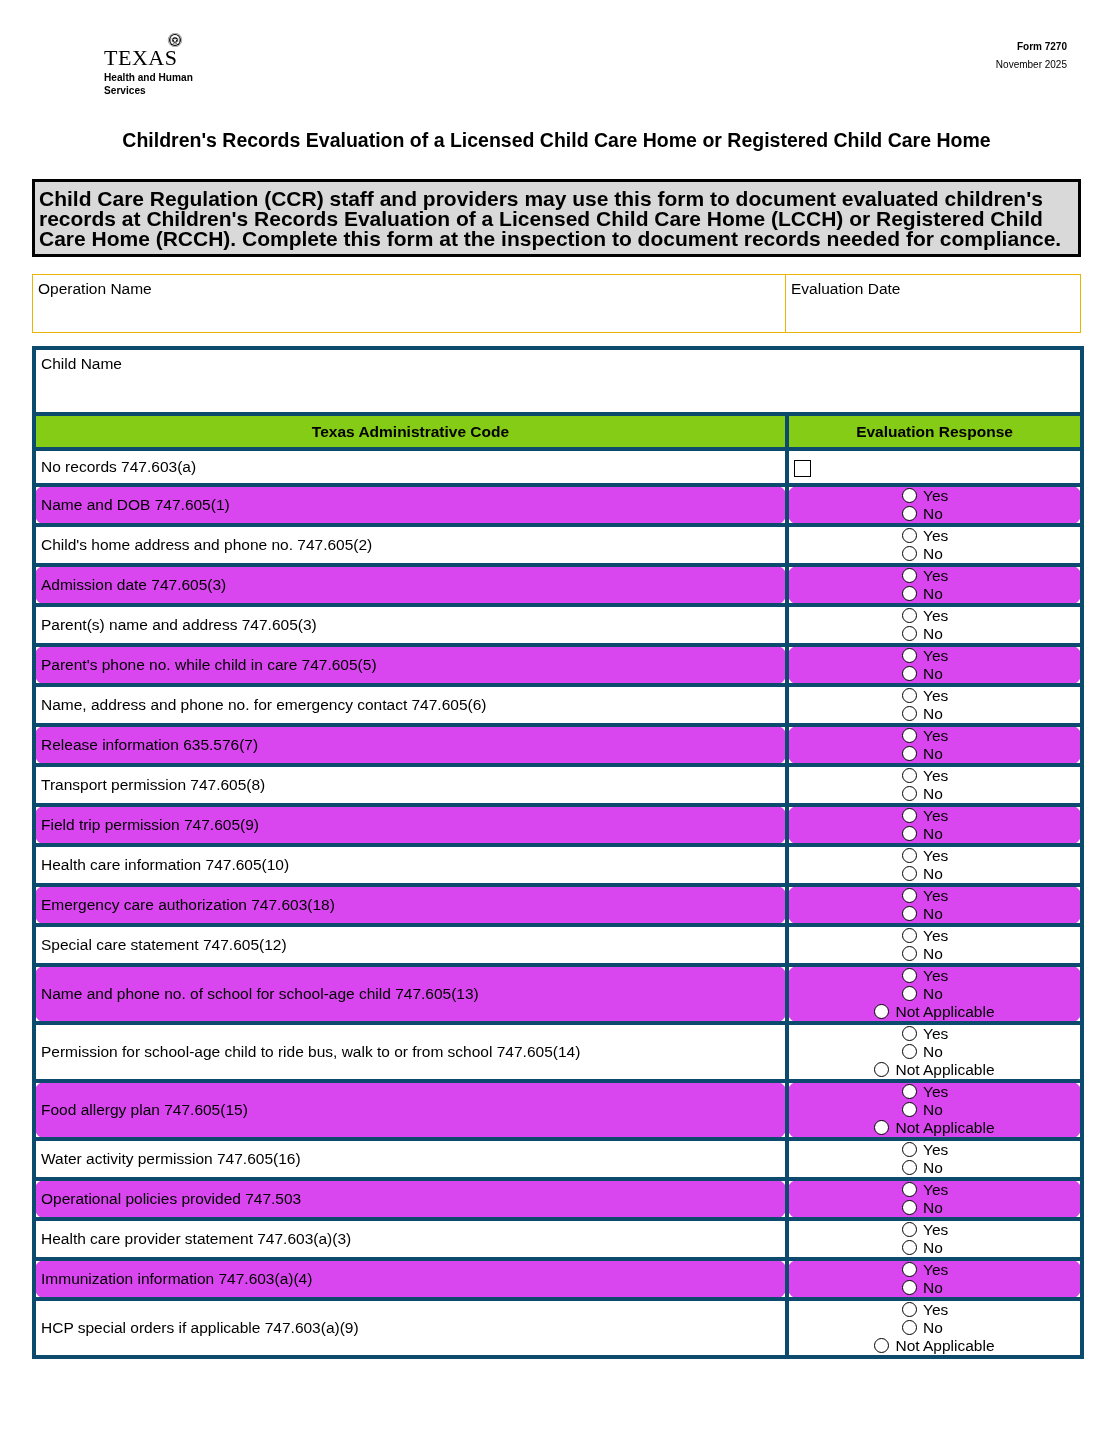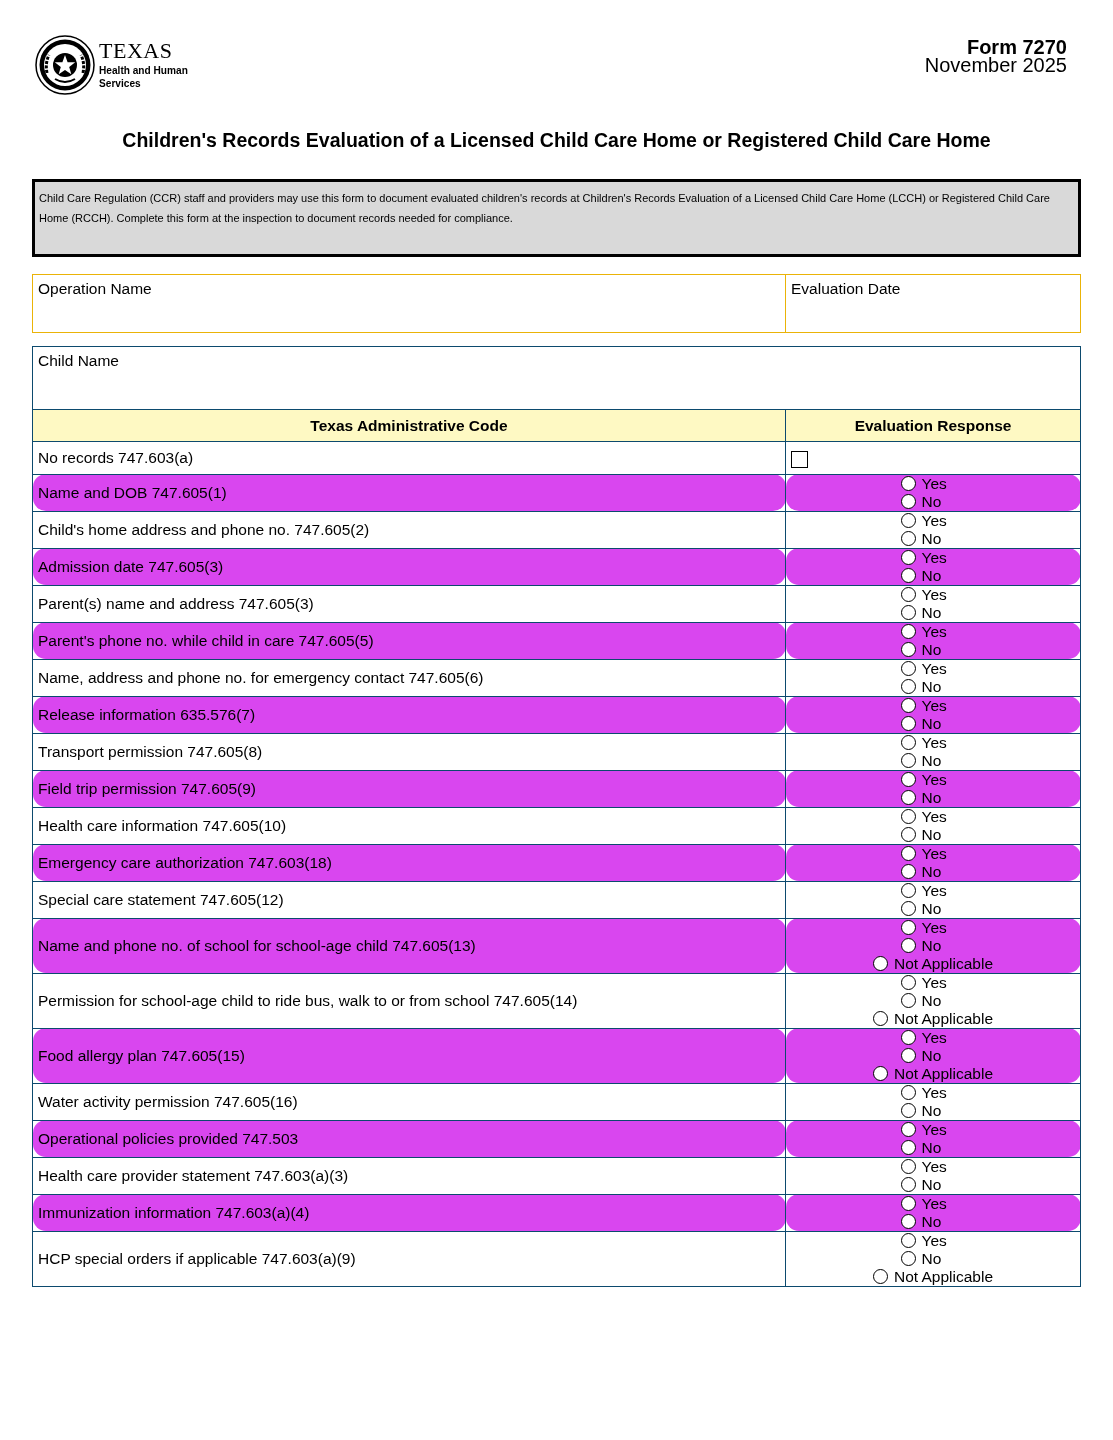--- a/index.html
+++ b/index.html
@@ -1,38 +1,38 @@
 <!DOCTYPE html>
 <html><head>
 <meta charset="utf-8">
 <style>
   html, body { margin: 0; padding: 0; background: #ffffff; }
   body { width: 1113px; height: 1440px; position: relative; font-family: "Liberation Sans", sans-serif; color: #000; overflow: hidden; }
 
-  .logo { position: absolute; left: 35px; top: 33px; width: 170px; height: 64px; display: flex; align-items: center; }
+  .logo { position: absolute; left: 35px; top: 33px; width: 170px; height: 64px; display: flex; align-items: flex-end; flex-direction: column; }
   .seal { width: 60px; height: 60px; }
   .logo-text { margin-left: 4px; line-height: 1; }
   .logo-texas { font-family: "Liberation Serif", serif; font-size: 22px; letter-spacing: 0.5px; display: block; margin-bottom: 2px; }
   .logo-sub { font-family: "Liberation Sans", sans-serif; font-size: 11.5px; font-weight: bold; display: block; line-height: 13px; transform: scaleX(0.88); transform-origin: left; }
 
-  .form-id { position: absolute; right: 46px; top: 38px; text-align: right; font-size: 20px; line-height: 18px; }
+  .form-id { position: absolute; right: 46px; top: 38px; text-align: right; font-size: 10px; line-height: 18px; }
   .form-id .num { font-weight: bold; }
 
   .title { position: absolute; left: 0; right: 0; top: 129px; text-align: center; font-size: 19.5px; font-weight: bold; }
 
   .intro { position: absolute; left: 32px; top: 179px; width: 1043px; height: 72px; border: 3px solid #000; background: #d9d9d9; box-sizing: content-box; }
-  .intro p { margin: 0; padding: 7px 0 0 4px; font-size: 11px; font-weight: normal; line-height: 19.8px; }
+  .intro p { margin: 0; padding: 7px 0 0 4px; font-size: 21px; font-weight: bold; line-height: 19.8px; }
 
   .top-table { position: absolute; left: 32px; top: 274px; width: 1048px; height: 59px; border-collapse: collapse; table-layout: fixed; }
   .top-table td { border: 1px solid #eab308; vertical-align: top; padding: 5px 5px; font-size: 15.5px; height: 47px; }
 
   .main-table { position: absolute; left: 32px; top: 346px; width: 1048px; border-collapse: collapse; table-layout: fixed; }
-  .main-table td, .main-table th { border: 1px solid #0c4a6e; font-size: 15.5px; padding: 0 5px; }
+  .main-table td, .main-table th { border: 4px solid #0c4a6e; font-size: 15.5px; padding: 0 5px; }
   .main-table .child-cell { height: 57px; vertical-align: top; padding-top: 5px; font-weight: normal; text-align: left; }
-  .main-table th.hdr { background: #fef9c3; height: 31px; font-weight: bold; text-align: center; margin-top: 34px; }
+  .main-table th.hdr { background: #84cc16; height: 31px; font-weight: bold; text-align: center; margin-top: 34px; }
   .main-table tr.item td { height: 31.7px; vertical-align: middle; border-radius: 13px; }
   .main-table tr.item.alt td { background: #d946ef; }
 
   .checkbox { display: inline-block; width: 15px; height: 15px; border: 1px solid #000; background: #fff; vertical-align: middle; margin-top: 2px; }
   .radio-group { display: flex; align-items: center; flex-direction: column; }
   .opt { display: inline-flex; align-items: center; cursor: pointer; }
   .radio { display: inline-block; width: 15px; height: 15px; border: 1px solid #000; border-radius: 50%; background: #fff; margin-right: 6px; box-sizing: border-box; }
   .opt.yes { width: 65px; }
   .opt.no { width: 65px; }
   .opt.na { }

